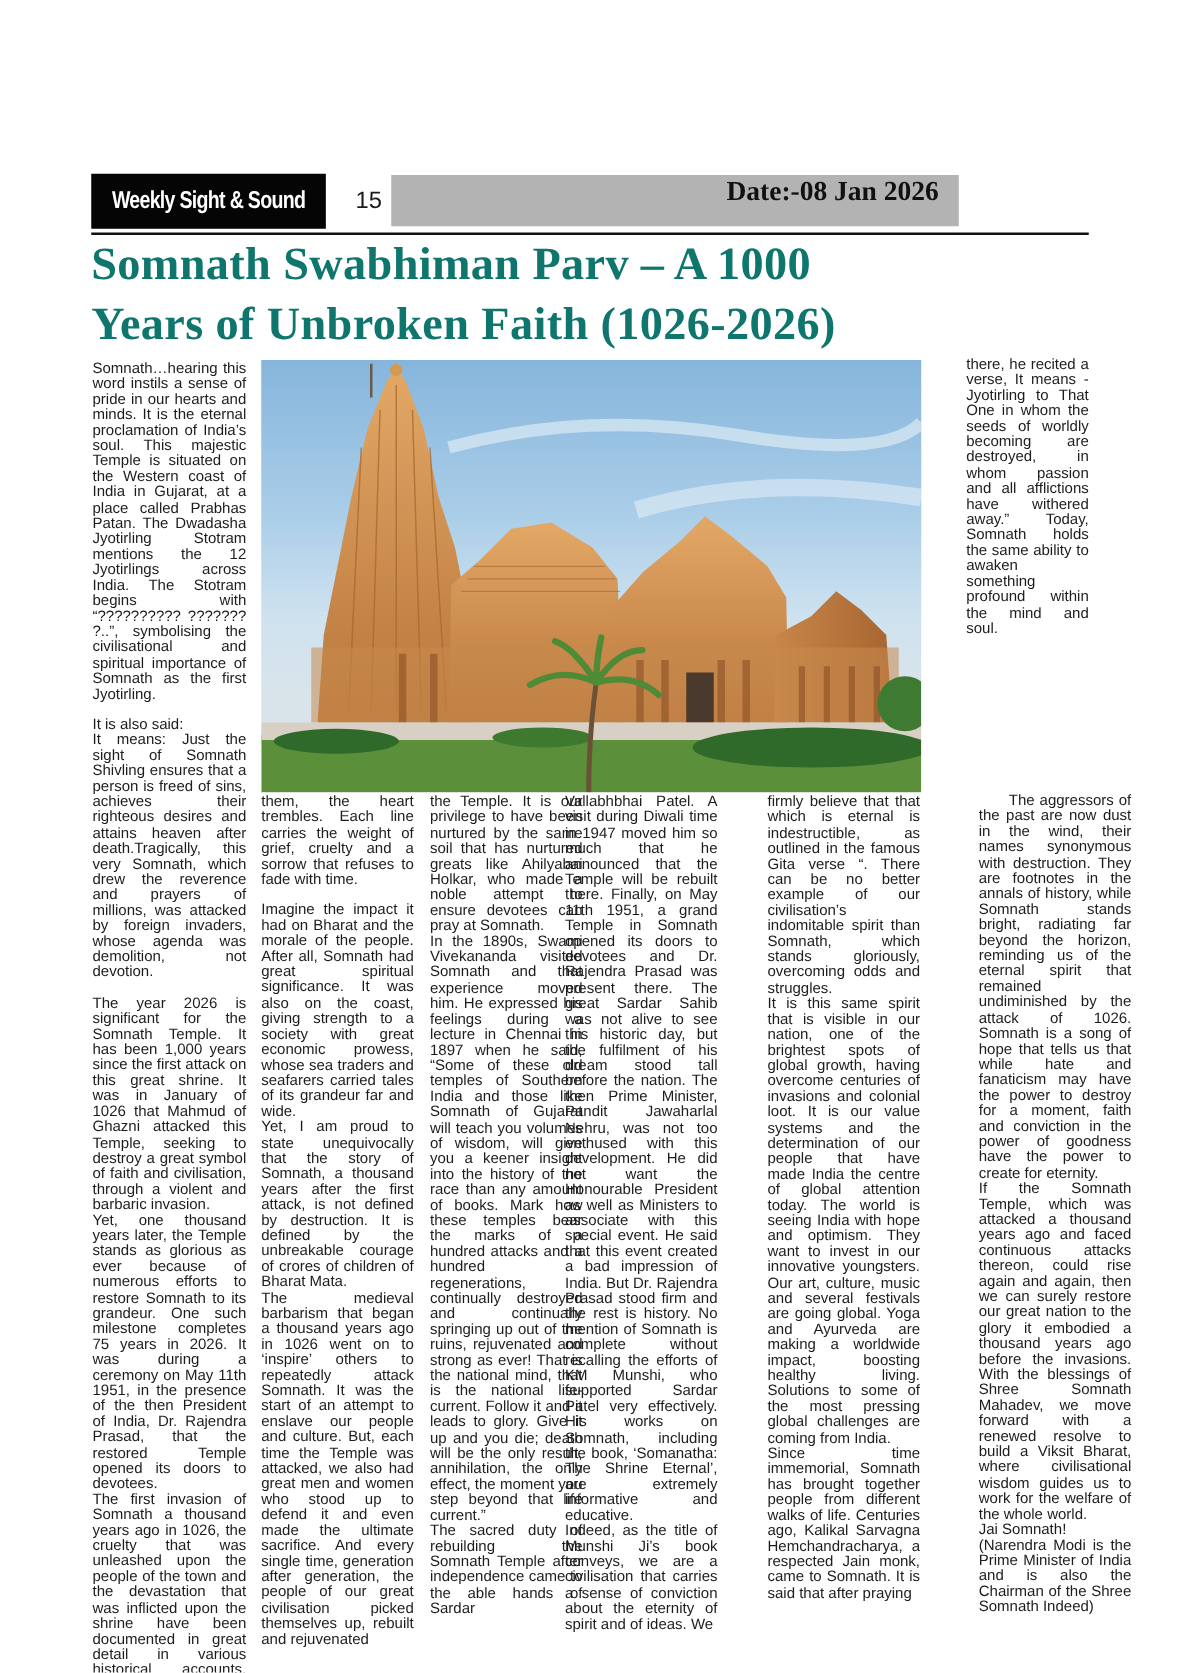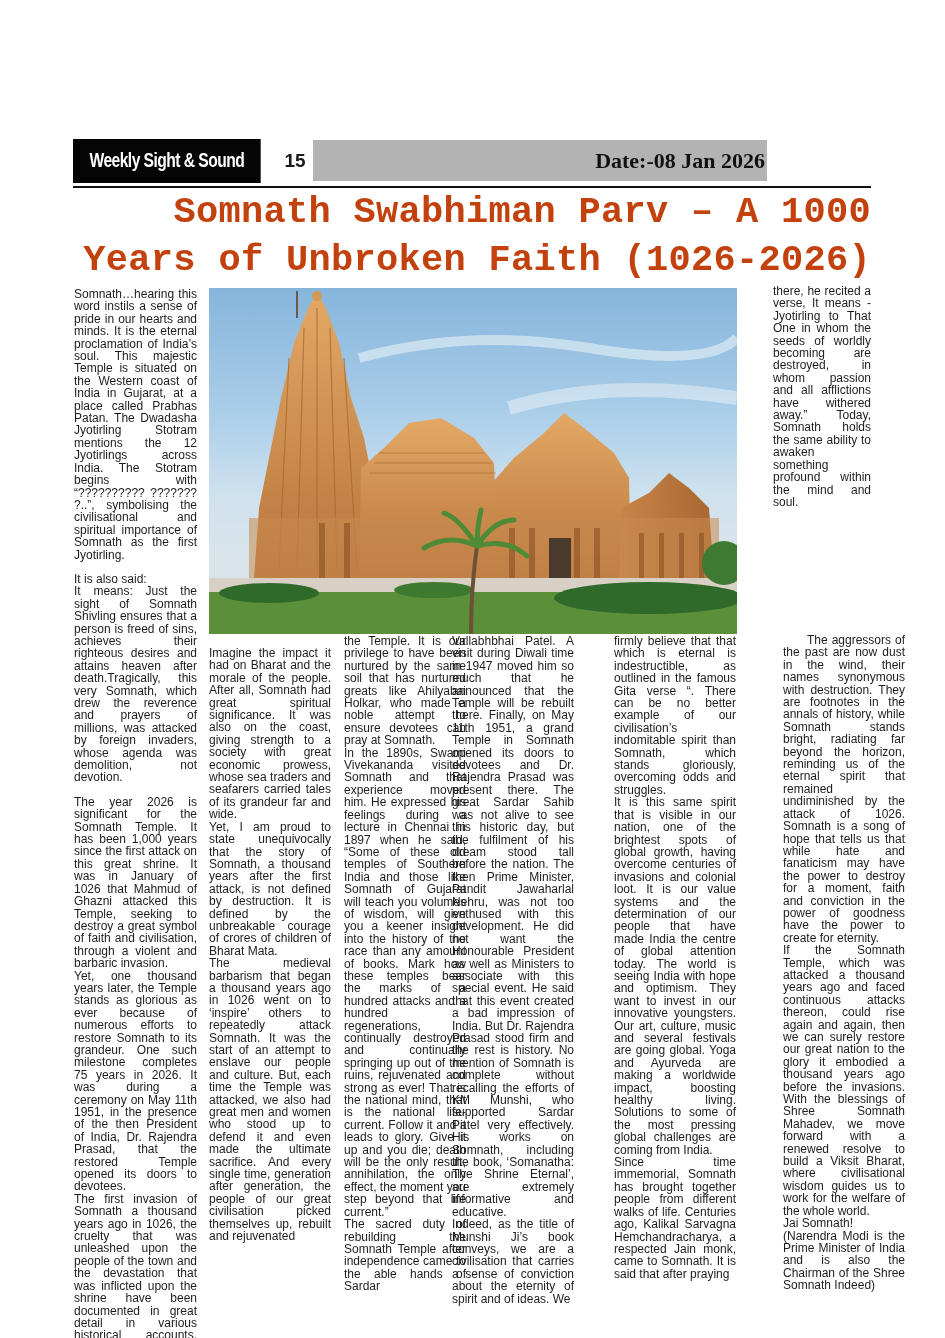--- a/index.html
+++ b/index.html
@@ -5,31 +5,31 @@
   html, body { margin: 0; padding: 0; background: #ffffff; }
   body { width: 945px; height: 1338px; position: relative; overflow: hidden;
          font-family: "Liberation Sans", sans-serif; color: #1a1a1a; }
 
   .masthead { position: absolute; left: 73px; top: 139px; width: 694px; height: 44px; }
   .brand { position: absolute; left: 0; top: 0; width: 204px; height: 44px; background: #050505;
            color: #fff; font-family: "Liberation Sans", sans-serif; font-weight: bold;
            font-size: 17px; letter-spacing: -0.6px; transform: scaleX(0.92); transform-origin: left center;
            display: flex; align-items: center; justify-content: center; }
   .brand span { display: inline-block; transform: scaleY(1.15); }
-  .page-no { position: absolute; left: 209px; top: 0; width: 26px; height: 44px; font-weight: bold;
+  .page-no { position: absolute; left: 209px; top: 0; width: 26px; height: 44px; font-weight: normal;
              font-size: 19px; display: flex; align-items: center; justify-content: center; }
   .grey-bar { position: absolute; left: 240px; top: 1px; right: 0; height: 41px; background: #b3b3b3;
-              display: flex; align-items: center; justify-content: flex-end; padding-right: 2px; }
+              display: flex; justify-content: flex-end; padding-right: 16px; }
   .date { font-family: "Liberation Serif", serif; font-weight: bold; font-size: 22px; color: #111; }
   .rule { position: absolute; left: 73px; width: 798px; background: #111; }
   .rule.r1 { top: 186px; height: 2px; }
 
-  .headline { position: absolute; left: 73px; top: 188px; width: 798px; text-align: right;
-              font-family: Liberation Mono, monospace; font-weight: bold; font-size: 37px;
-              line-height: 48px; color: #c2410c; letter-spacing: 0.3px; }
+  .headline { position: absolute; left: 73px; top: 188px; width: 798px; text-align: left;
+              font-family: Liberation Serif, serif; font-weight: bold; font-size: 37px;
+              line-height: 48px; color: #0f766e; letter-spacing: 0.3px; }
 
   .col { position: absolute; font-size: 12px; line-height: 12.4px; text-align: justify;
          color: #1c1c1c; hyphens: none; }
   .col p { margin: 0; }
   .col p.gap { margin-top: 12px; }
 
   .photo { position: absolute; left: 209px; top: 288px; width: 528px; height: 346px; overflow: hidden;
            background: linear-gradient(180deg, #86b5dc 0%, #a9cde8 35%, #cfe2ef 60%, #d9e4ea 78%); }
   .photo svg { display: block; }
 </style>
@@ -124,20 +124,21 @@
     <g>
       <path d="M262 346 Q262 300 268 258" stroke="#6b5236" stroke-width="4" fill="none"></path>
       <path d="M268 258 Q240 245 215 260 M268 258 Q250 230 235 225 M268 258 Q285 232 305 232 M268 258 Q298 250 318 268 M268 258 Q268 240 272 222" stroke="#4f8a36" stroke-width="5" fill="none" stroke-linecap="round"></path>
     </g>
 
     <circle cx="515" cy="275" r="22" fill="#3f7a33"></circle>
   </svg>
 </div>
 
 <div class="col" id="c2" style="left:209px; top:635px; width:122px;">
+  <p>them, the heart trembles. Each line carries the weight of grief, cruelty and a sorrow that refuses to fade with time.</p>
   <p class="gap">Imagine the impact it had on Bharat and the morale of the people. After all, Somnath had great spiritual significance. It was also on the coast, giving strength to a society with great economic prowess, whose sea traders and seafarers carried tales of its grandeur far and wide.</p>
   <p>Yet, I am proud to state unequivocally that the story of Somnath, a thousand years after the first attack, is not defined by destruction. It is defined by the unbreakable courage of crores of children of Bharat Mata.</p>
   <p>The medieval barbarism that began a thousand years ago in 1026 went on to ‘inspire’ others to repeatedly attack Somnath. It was the start of an attempt to enslave our people and culture. But, each time the Temple was attacked, we also had great men and women who stood up to defend it and even made the ultimate sacrifice. And every single time, generation after generation, the people of our great civilisation picked themselves up, rebuilt and rejuvenated</p>
 </div>
 
 <div class="col" id="c3" style="left:344px; top:635px; width:122px;">
   <p>the Temple. It is our privilege to have been nurtured by the same soil that has nurtured greats like Ahilyabai Holkar, who made a noble attempt to ensure devotees can pray at Somnath.</p>
   <p>In the 1890s, Swami Vivekananda visited Somnath and that experience moved him. He expressed his feelings during a lecture in Chennai in 1897 when he said, “Some of these old temples of Southern India and those like Somnath of Gujarat will teach you volumes of wisdom, will give you a keener insight into the history of the race than any amount of books. Mark how these temples bear the marks of a hundred attacks and a hundred regenerations, continually destroyed and continually springing up out of the ruins, rejuvenated and strong as ever! That is the national mind, that is the national life-current. Follow it and it leads to glory. Give it up and you die; death will be the only result, annihilation, the only effect, the moment you step beyond that life current.”</p>
   <p>The sacred duty of rebuilding the Somnath Temple after independence came to the able hands of Sardar</p>
 </div>

